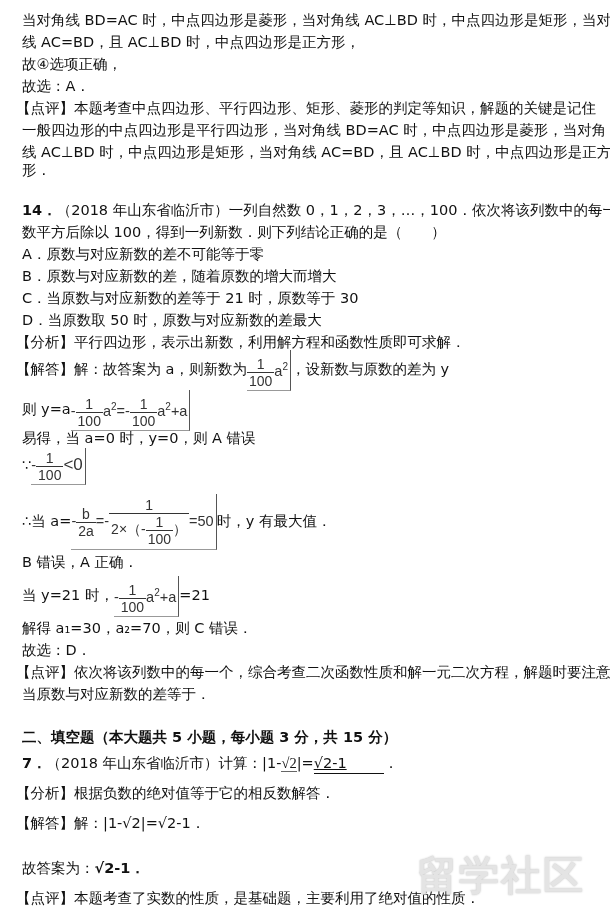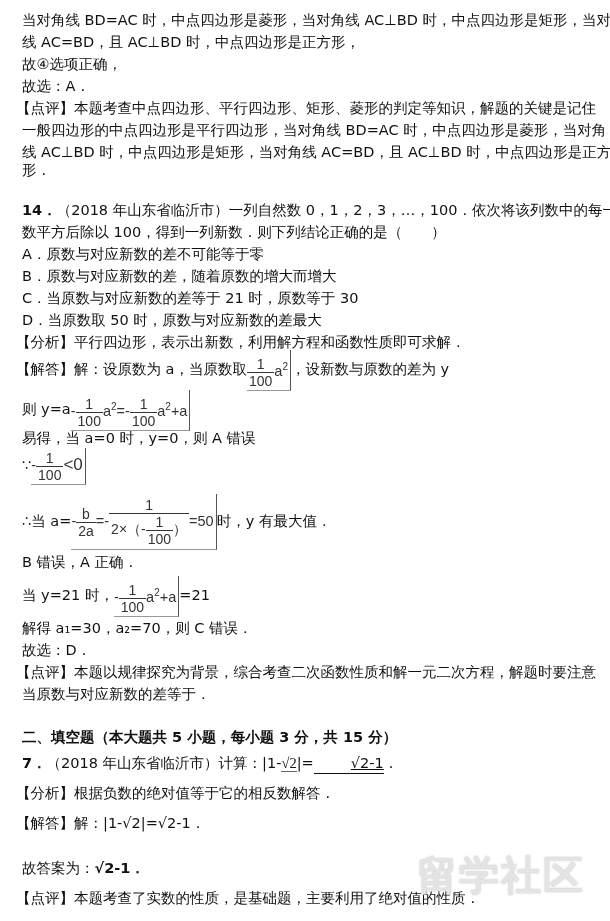--- a/index.html
+++ b/index.html
@@ -9,21 +9,21 @@
     color: #111; font-size: 14.5px;
   }
   .line { position: absolute; left: 22px; white-space: nowrap; line-height: 20px; }
   .b { font-weight: bold; }
   .frac { display: inline-block; vertical-align: middle; text-align: center; font-family: "Liberation Sans", sans-serif; font-size: 14px; color: #333; }
   .frac .num { display: block; line-height: 16px; border-bottom: 1px solid #333; padding: 0 2px; }
   .frac .den { display: block; line-height: 16px; padding: 0 2px; }
   .eqbox { display: inline-block; vertical-align: middle; border-right: 1px solid #555; border-bottom: 1px solid #999; padding: 0 2px 1px 0; font-family: "Liberation Sans", sans-serif; color: #333; }
   .sup { font-size: 10px; vertical-align: super; }
   .sqrt { font-family: "Liberation Serif", serif; border-bottom: 1px solid #666; }
-  .blank { display: inline-block; border-bottom: 1px solid #111; width: 70px; text-align: right; text-decoration: underline; }
+  .blank { display: inline-block; border-bottom: 1px solid #111; width: 70px; text-align: left; text-decoration: underline; }
   .watermark {
     position: absolute; right: 8px; bottom: 8px; width: 185px; height: 60px;
     color: #e4e4e4; text-shadow: 0 0 2px #bbb;
   }
   .watermark .big { font-size: 40px; font-weight: bold; letter-spacing: 2px; line-height: 44px; display: block; text-align: left; }
   .watermark .small { font-size: 14px; line-height: 16px; display: block; text-align: right; color: #ddd; text-shadow: 0 0 1px #aaa; }
 </style>
 </head>
 <body>
 
@@ -46,21 +46,21 @@
   <div class="line" style="top:222px">数平方后除以 100，得到一列新数．则下列结论正确的是（　　）</div>
   <div class="line" style="top:244px">A．原数与对应新数的差不可能等于零</div>
   <div class="line" style="top:266px">B．原数与对应新数的差，随着原数的增大而增大</div>
   <div class="line" style="top:288px">C．当原数与对应新数的差等于 21 时，原数等于 30</div>
   <div class="line" style="top:310px">D．当原数取 50 时，原数与对应新数的差最大</div>
   <div class="line" style="top:332px; left:16px">
     <span>【分析】</span><span>平行四边形，表示出新数，利用解方程和函数性质即可求解．</span>
   </div>
 
   <div class="line" style="top:350px; left:16px; line-height:34px">
-    <span>【解答】</span><span>解：设原数为 a，当原数取</span><span class="eqbox"><span class="frac"><span class="num">1</span><span class="den">100</span></span><span>a</span><span class="sup">2</span></span><span>，设新数与原数的差为 y</span>
+    <span>【解答】</span><span>解：故答案为 a，则新数为</span><span class="eqbox"><span class="frac"><span class="num">1</span><span class="den">100</span></span><span>a</span><span class="sup">2</span></span><span>，设新数与原数的差为 y</span>
   </div>
 
   <div class="line" style="top:390px; line-height:34px">
     <span>则 y=a</span><span class="eqbox"><span>-</span><span class="frac"><span class="num">1</span><span class="den">100</span></span><span>a</span><span class="sup">2</span><span>=-</span><span class="frac"><span class="num">1</span><span class="den">100</span></span><span>a</span><span class="sup">2</span><span>+a</span></span>
   </div>
 
   <div class="line" style="top:428px">易得，当 a=0 时，y=0，则 A 错误</div>
 
   <div class="line" style="top:448px; line-height:34px">
     <span>∵</span><span class="eqbox"><span>-</span><span class="frac"><span class="num">1</span><span class="den">100</span></span><span style="font-size:17px">&lt;0</span></span>
@@ -72,21 +72,21 @@
 
   <div class="line" style="top:552px">B 错误，A 正确．</div>
 
   <div class="line" style="top:576px; line-height:34px">
     <span>当 y=21 时，</span><span class="eqbox"><span>-</span><span class="frac"><span class="num">1</span><span class="den">100</span></span><span>a</span><span class="sup">2</span><span>+a</span></span><span>=21</span>
   </div>
 
   <div class="line" style="top:618px">解得 a₁=30，a₂=70，则 C 错误．</div>
   <div class="line" style="top:640px">故选：D．</div>
   <div class="line" style="top:662px; left:16px">
-    <span>【点评】</span><span>本题以规律探究为背景，综合考查二次函数性质和解一元二次方程，解题时要注意</span>
+    <span>【点评】</span><span>依次将该列数中的每一个，综合考查二次函数性质和解一元二次方程，解题时要注意</span>
   </div>
   <div class="line" style="top:684px">当原数与对应新数的差等于．</div>
 
   <div class="line b" style="top:727px">二、填空题（本大题共 5 小题，每小题 3 分，共 15 分）</div>
 
   <div class="line" style="top:753px">
     <span class="b">7．</span><span>（2018 年山东省临沂市）计算：|1-</span><span class="sqrt">√2</span><span>|=</span><span class="blank">√2-1</span><span>．</span>
   </div>
   <div class="line" style="top:783px; left:16px">
     <span>【分析】</span><span>根据负数的绝对值等于它的相反数解答．</span>

